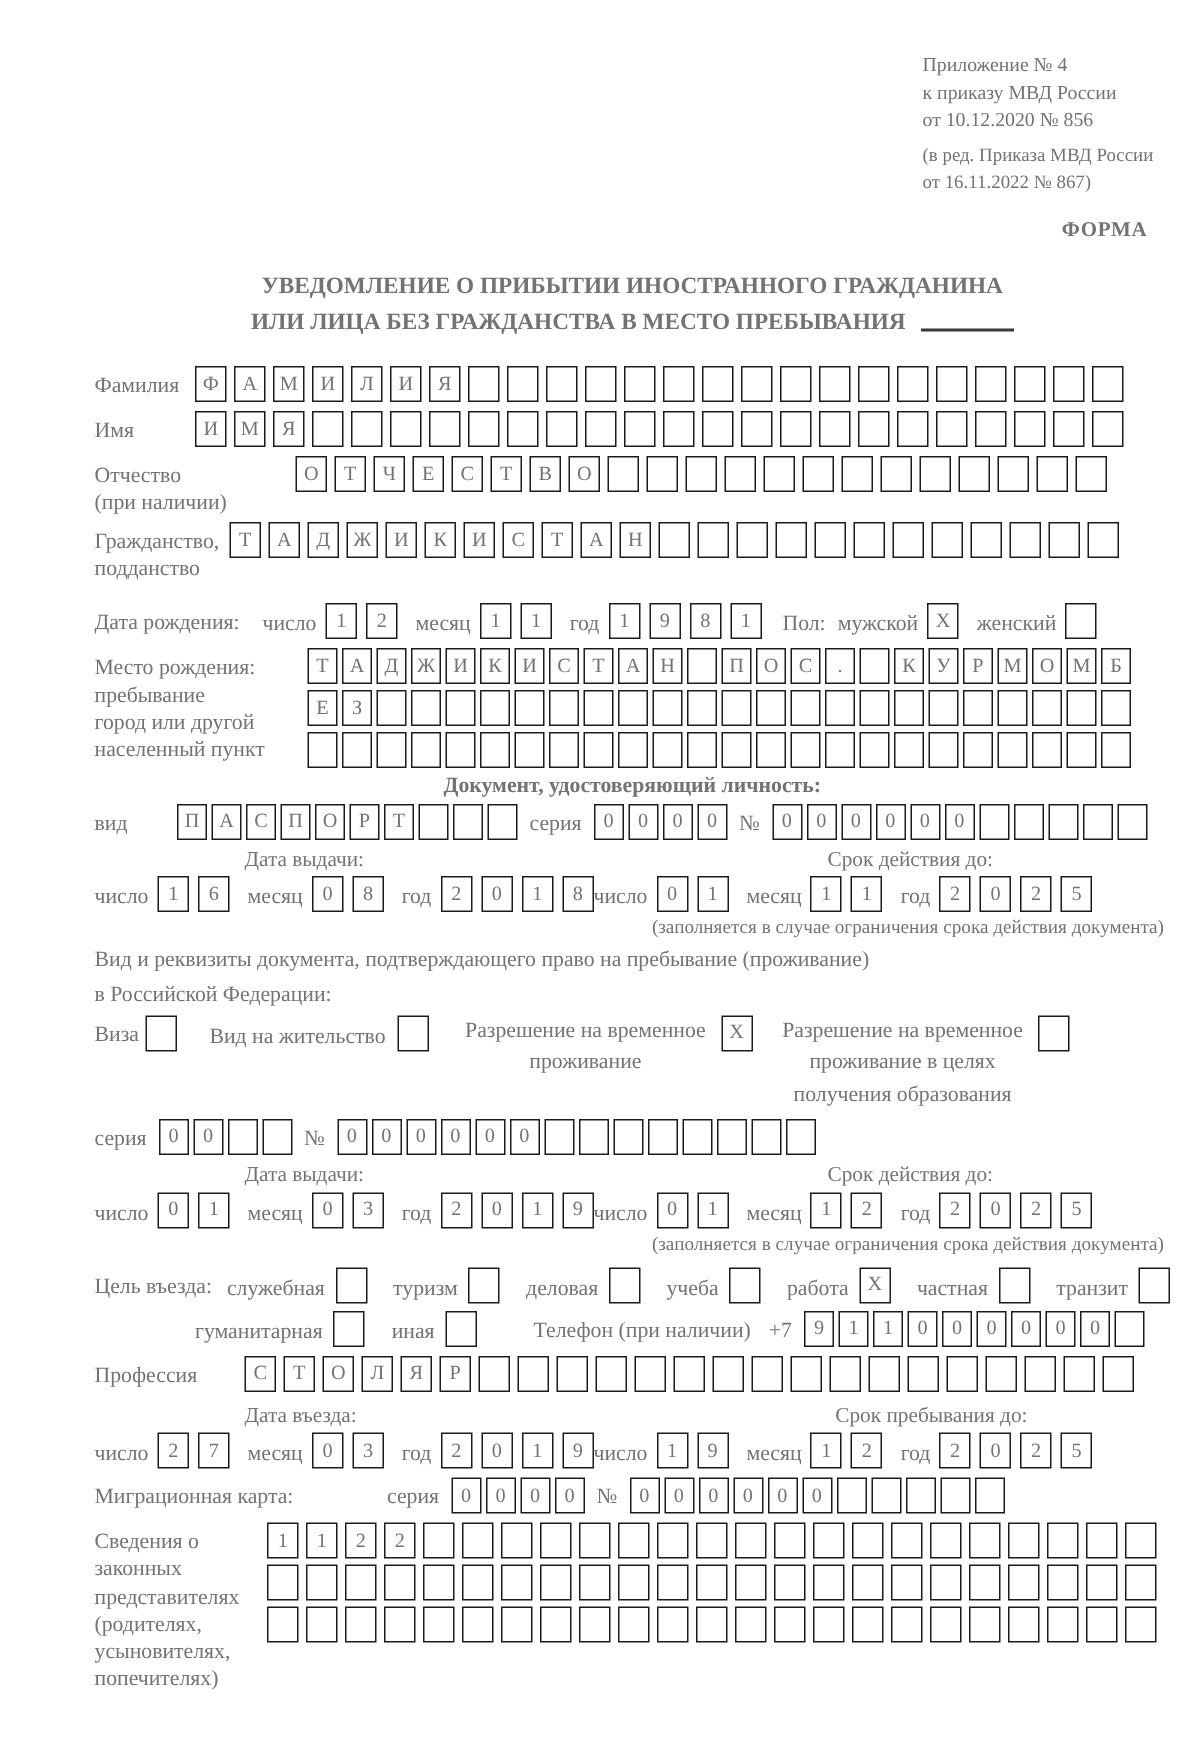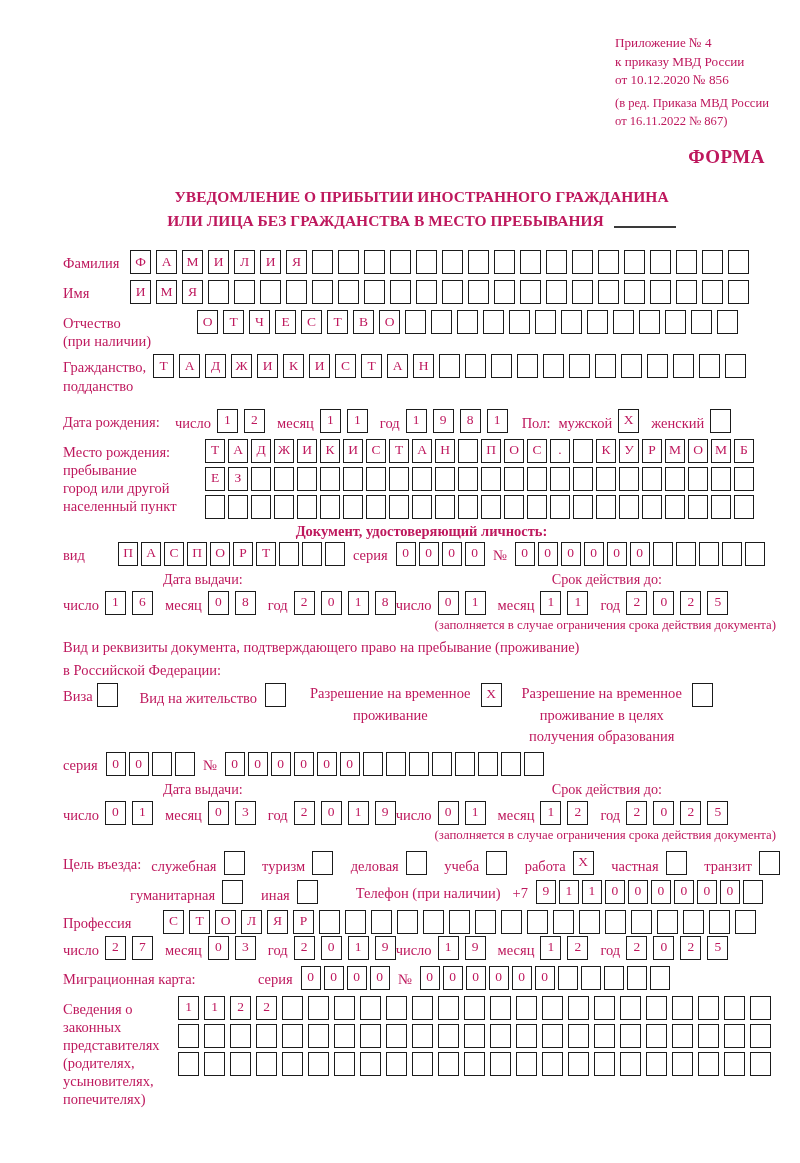--- a/index.html
+++ b/index.html
@@ -1,26 +1,26 @@
 <!DOCTYPE html>
 <html><head>
 <meta charset="utf-8">
 <style>
   html,body{margin:0;padding:0;background:#fff;}
   .page{
     position:relative;width:800px;height:1163px;box-sizing:border-box;
-    background:#fff;color:#be185d;overflow:hidden;
+    background:#fff;color:#737373;overflow:hidden;
     padding:34px 20px 0 63px;
     font-family:"Liberation Serif","DejaVu Serif",serif;
     font-size:14.5px;line-height:1.25;
   }
   
   .ref{margin-left:552px;width:190px;font-size:13.2px;line-height:1.42;}
   .ref .sub{font-size:12.6px;margin-top:5px;line-height:1.4;}
-  .forma{margin-top:15px;padding-right:15px;text-align:right;font-weight:bold;font-size:19px;letter-spacing:.5px;}
+  .forma{margin-top:15px;padding-right:15px;text-align:right;font-weight:bold;font-size:14px;letter-spacing:.5px;}
   .title{margin-top:16px;text-align:center;font-weight:bold;font-size:15.5px;line-height:1.55;}
   .uline{display:inline-block;width:62px;border-bottom:2px solid #3a3a3a;margin-left:10px;transform:translateY(2px);}
   .sect{margin-top:15px;font-weight:bold;font-size:14.8px;}
   
   .frow{display:flex;align-items:flex-start;}
   .lbl{flex:none;padding-top:4px;}
   .lbl div{line-height:1.25;}
   .cells{display:inline-flex;gap:5px;flex:none;}
   .cells.tight{gap:3px;}
   .cells.date{gap:6px;}
@@ -598,20 +598,24 @@
         <span class="cell"></span>
         <span class="cell"></span>
         <span class="cell"></span>
         <span class="cell"></span>
         <span class="cell"></span>
         <span class="cell"></span>
         <span class="cell"></span>
       </div>
   </div>
 
+  <div class="dhead" style="margin-top:8px;">
+    <div class="h-left">Дата въезда:</div>
+    <div class="h-right" style="margin-right:95px;">Срок пребывания до:</div>
+  </div>
   <div class="drow">
     <div class="dg">
       <span class="dlbl">число</span>
       <span class="cells date">
           <span class="cell">2</span>
           <span class="cell">7</span>
         </span>
       <span class="dlbl mid">месяц</span>
       <span class="cells date">
           <span class="cell">0</span>

